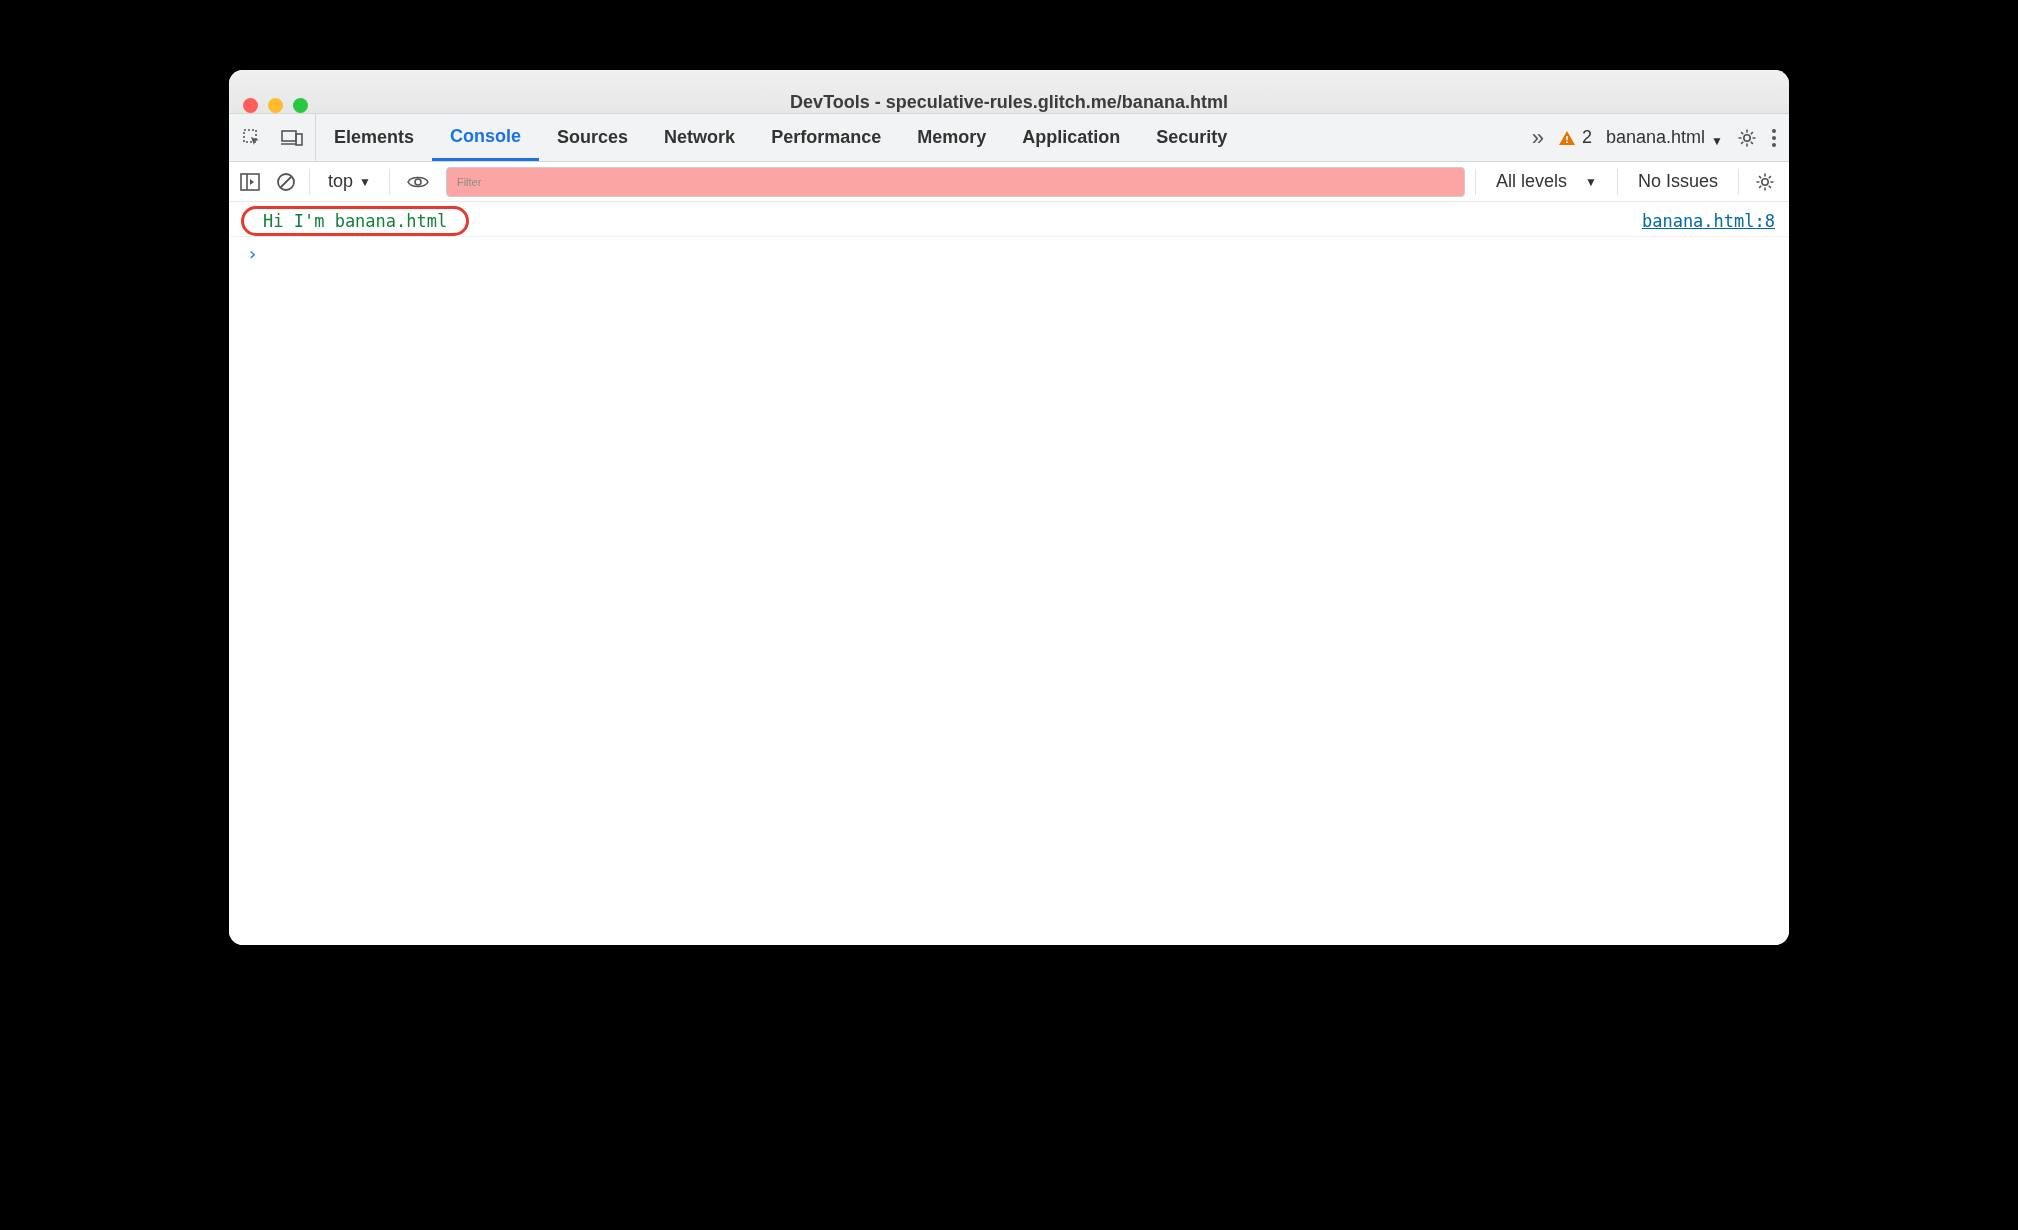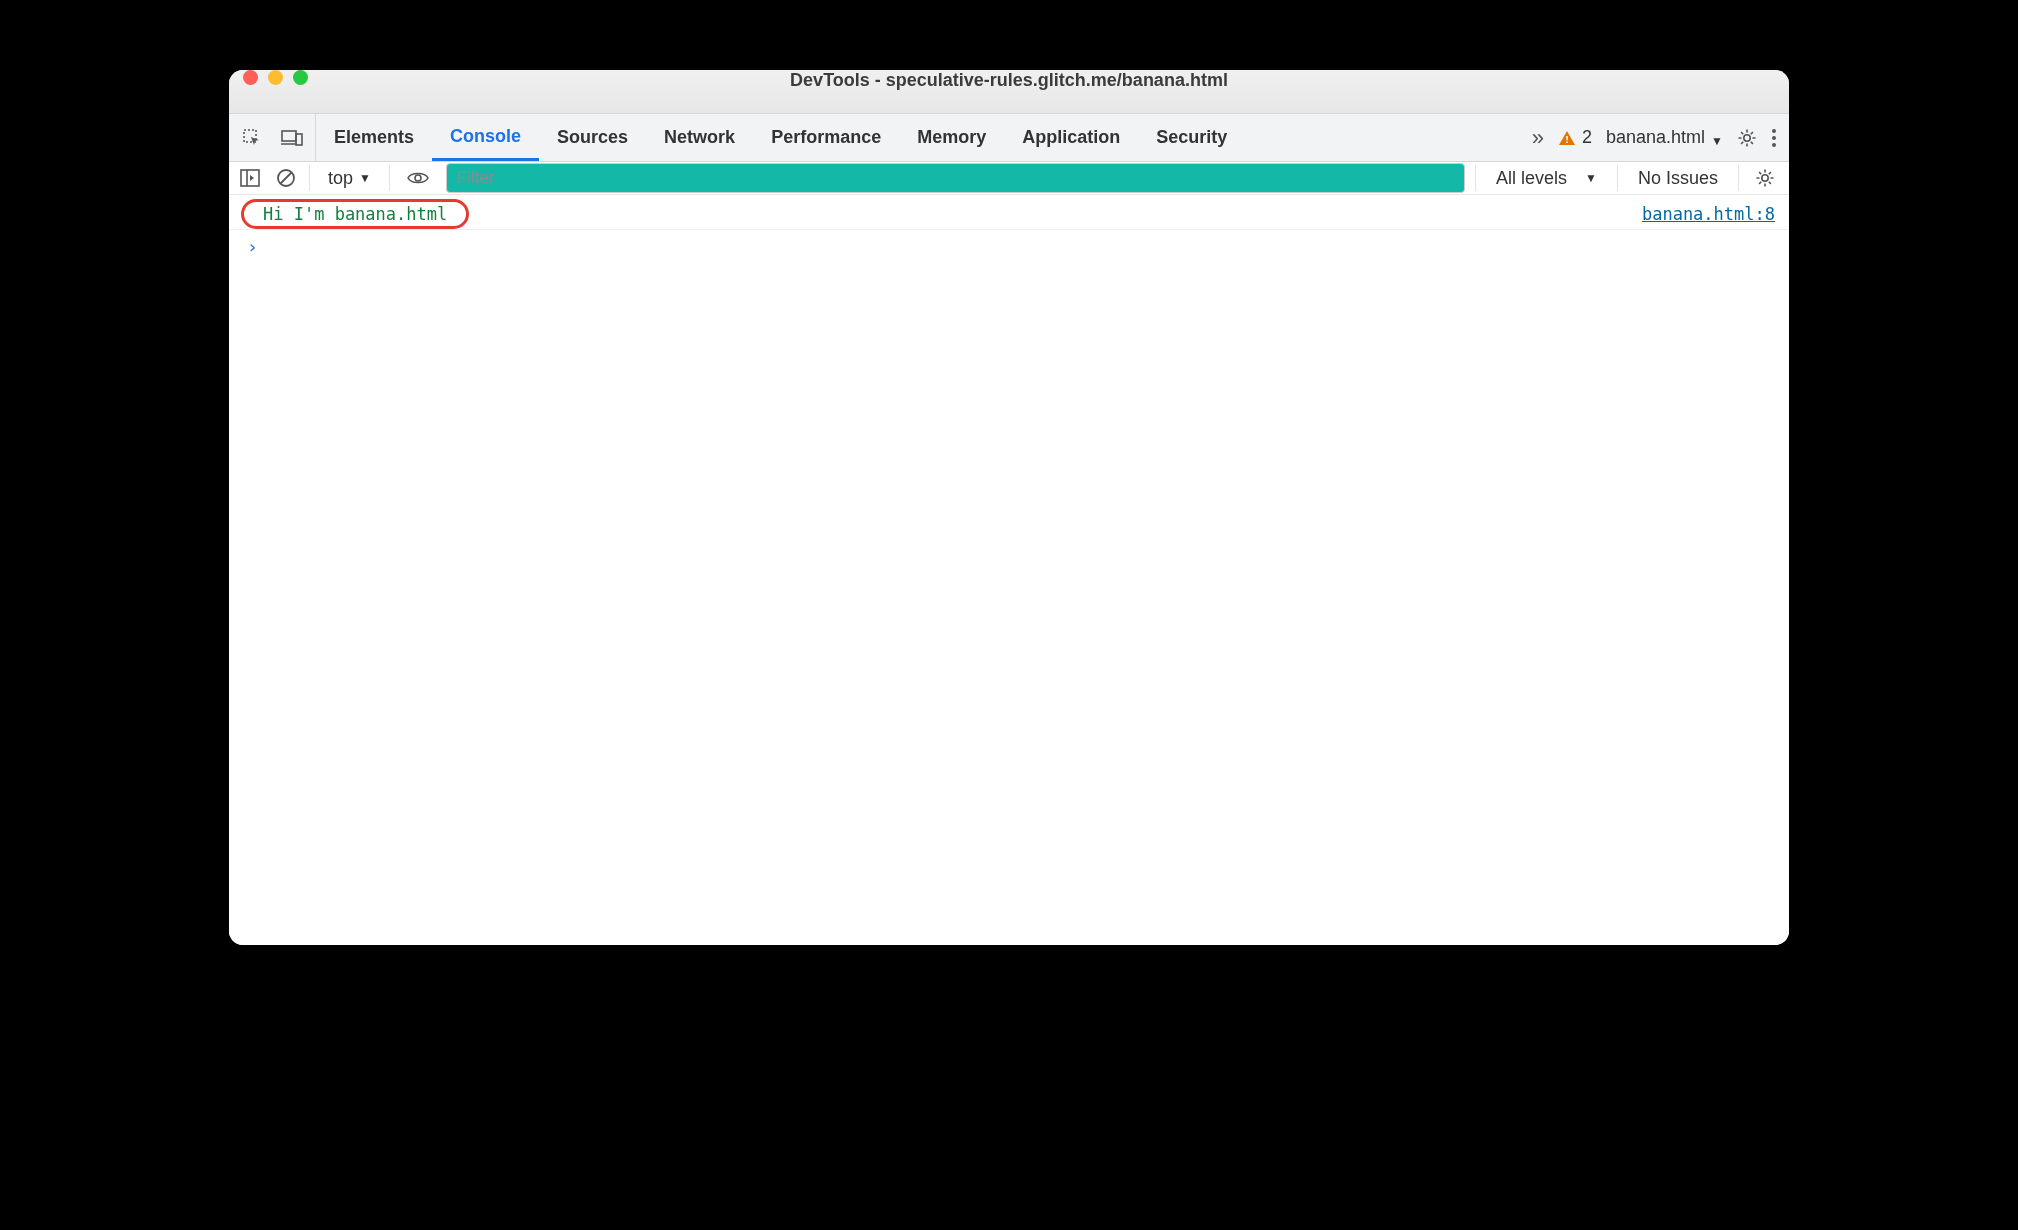--- a/index.html
+++ b/index.html
@@ -22,21 +22,21 @@
       overflow: hidden;
       display: flex;
       flex-direction: column;
     }
     
     .titlebar {
       height: 44px;
       background: linear-gradient(#f0f0f0,#e7e7e7);
       border-bottom: 1px solid #d6d6d6;
       display: flex;
-      align-items: flex-start;
+      align-items: flex-end;
       position: relative;
     }
     .traffic {
       display: flex;
       gap: 10px;
       padding-left: 14px;
     }
     .dot { width: 15px; height: 15px; border-radius: 50%; }
     .dot.red { background:#ff5f57; }
     .dot.yellow { background:#febc2e; }
@@ -71,43 +71,43 @@
     .tabstrip .spacer { flex:1; }
     .tabstrip .right { display:flex; align-items:center; gap:14px; padding:0 12px; }
     .more { font-size:22px; color:#555; }
     .warning { color:#e37400; display:flex; align-items:center; gap:6px; font-size:18px;}
     .target { display:flex; align-items:flex-end; gap:6px; color:#333; }
     .triangle { font-size:12px; color:#333; }
     .gear, .kebab { color:#555; }
 
     
     .console-bar {
-      height: 33px;
+      height: 40px;
       border-bottom: 1px solid #e8e8e8;
       display:flex;
       align-items:center;
       font-size:18px;
       color:#333;
       gap:10px;
       padding:0 8px;
       background:#fff;
     }
     .cb-icon { width:26px; display:flex; align-items:center; justify-content:center; color:#555; cursor:pointer;}
     .sep { width:1px; height:26px; background:#e2e2e2; }
     .context { display:flex; align-items:center; gap:6px; padding:0 8px; cursor:pointer;}
     .eye { padding:0 6px; cursor:pointer;}
     .filter {
       flex:1;
       height:30px;
       border:1px solid #ccc;
       border-radius:4px;
       padding:0 10px;
-      font-size:17px;
-      color:#333;
-      background:#14b8a6;
+      font-size:11px;
+      color:#333;
+      background:#fca5a5;
     }
     .filter::placeholder { color:#8b8b8b; }
     .levels { display:flex; align-items:center; gap:18px; padding:0 10px; cursor:pointer;}
     .issues { padding:0 10px; }
     .cb-gear { padding:0 6px; cursor:pointer;}
 
     
     .console-body { flex:1; background:#fff; padding:4px 0; font-size:18px; position:relative;}
     .log-row {
       display:flex;

